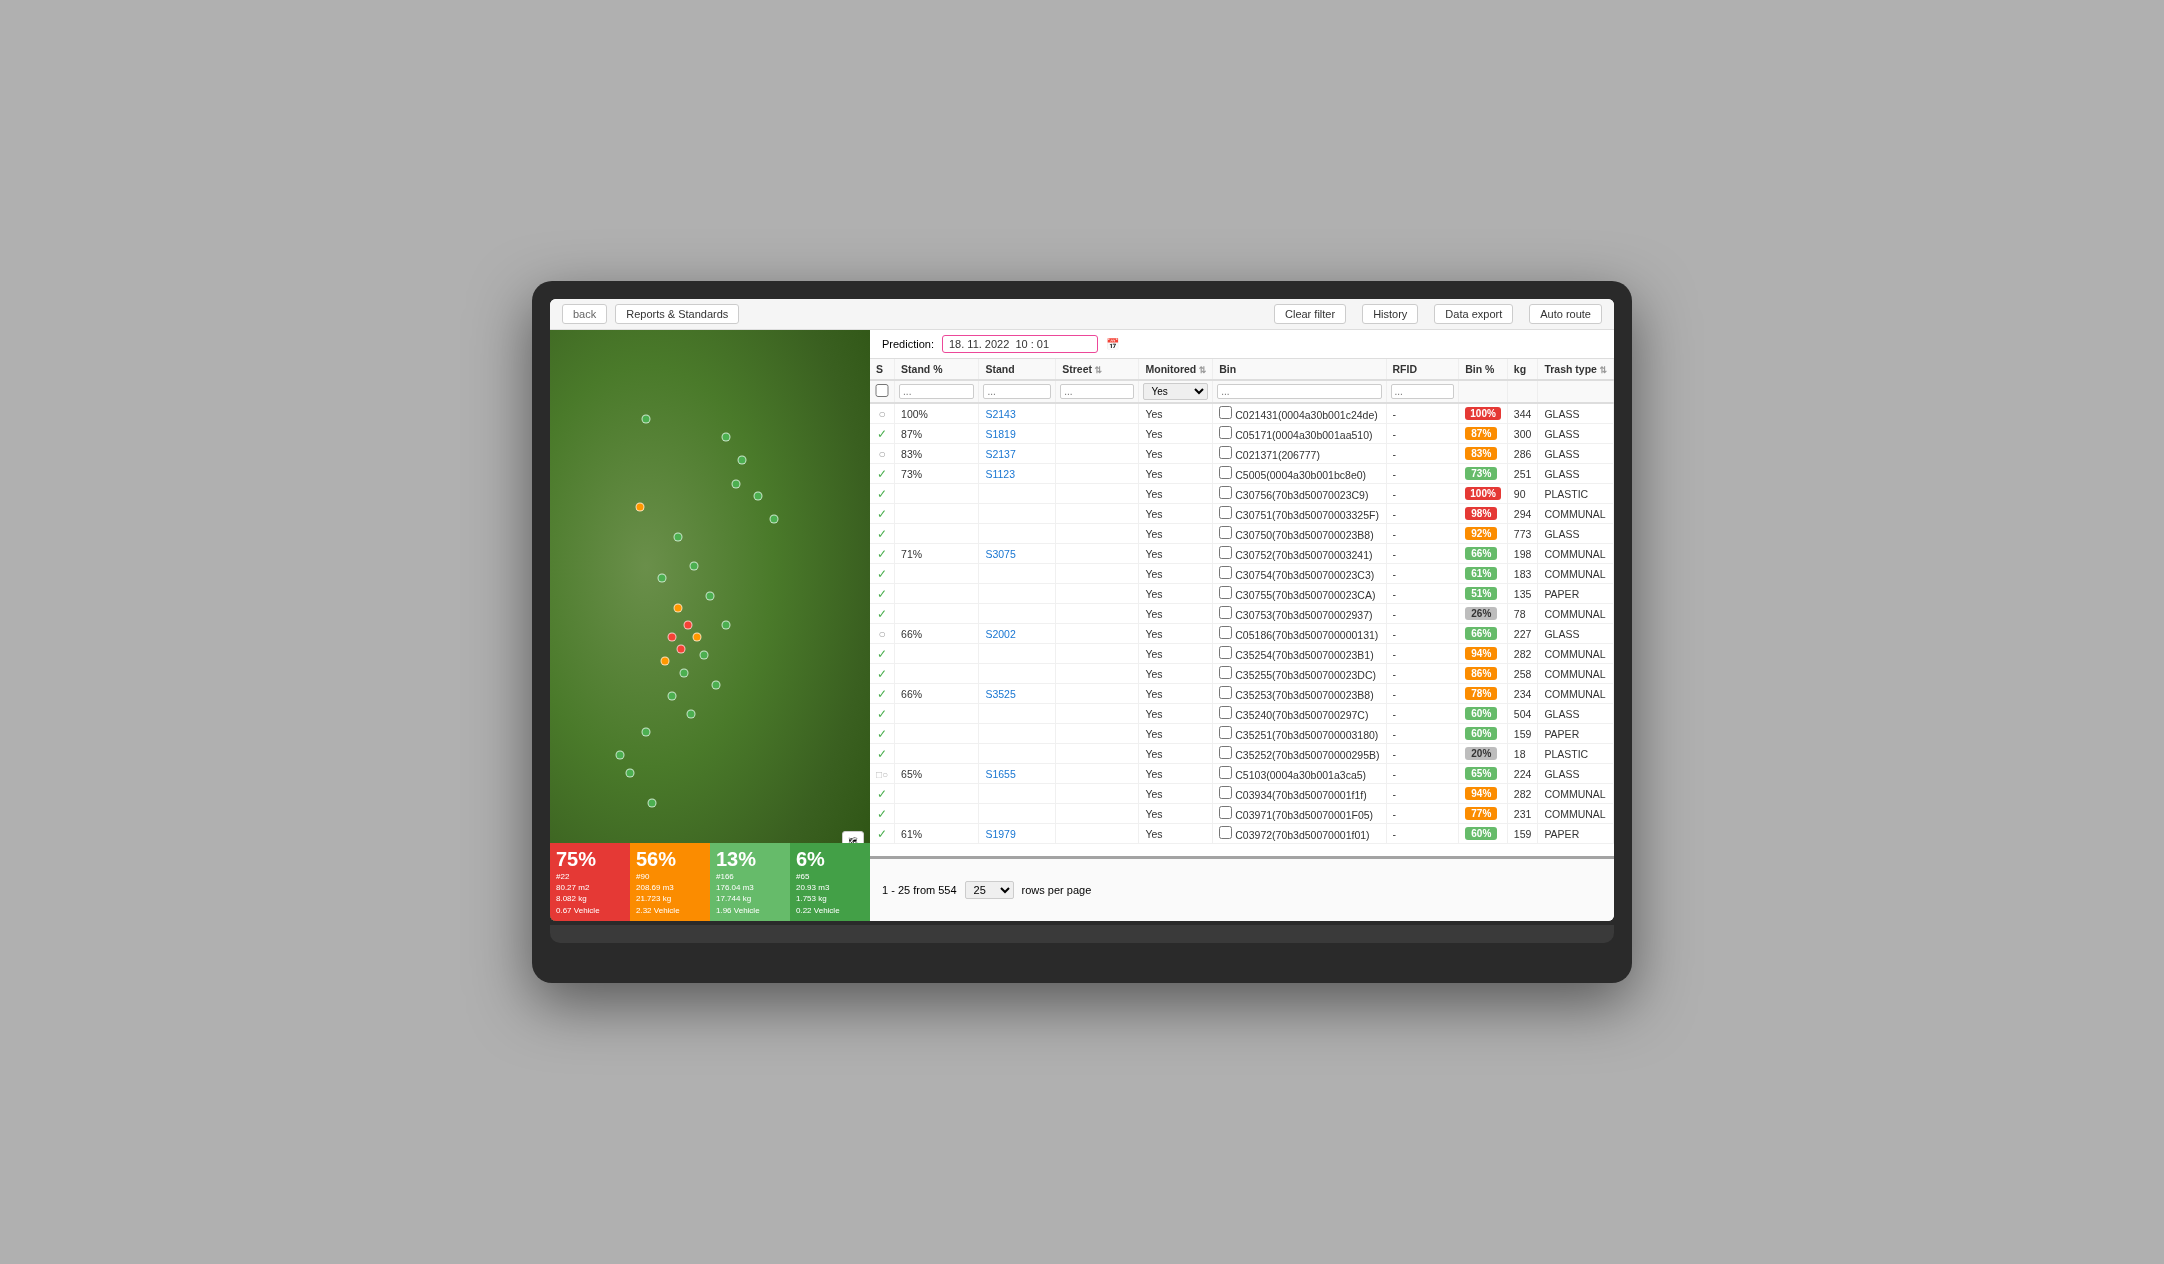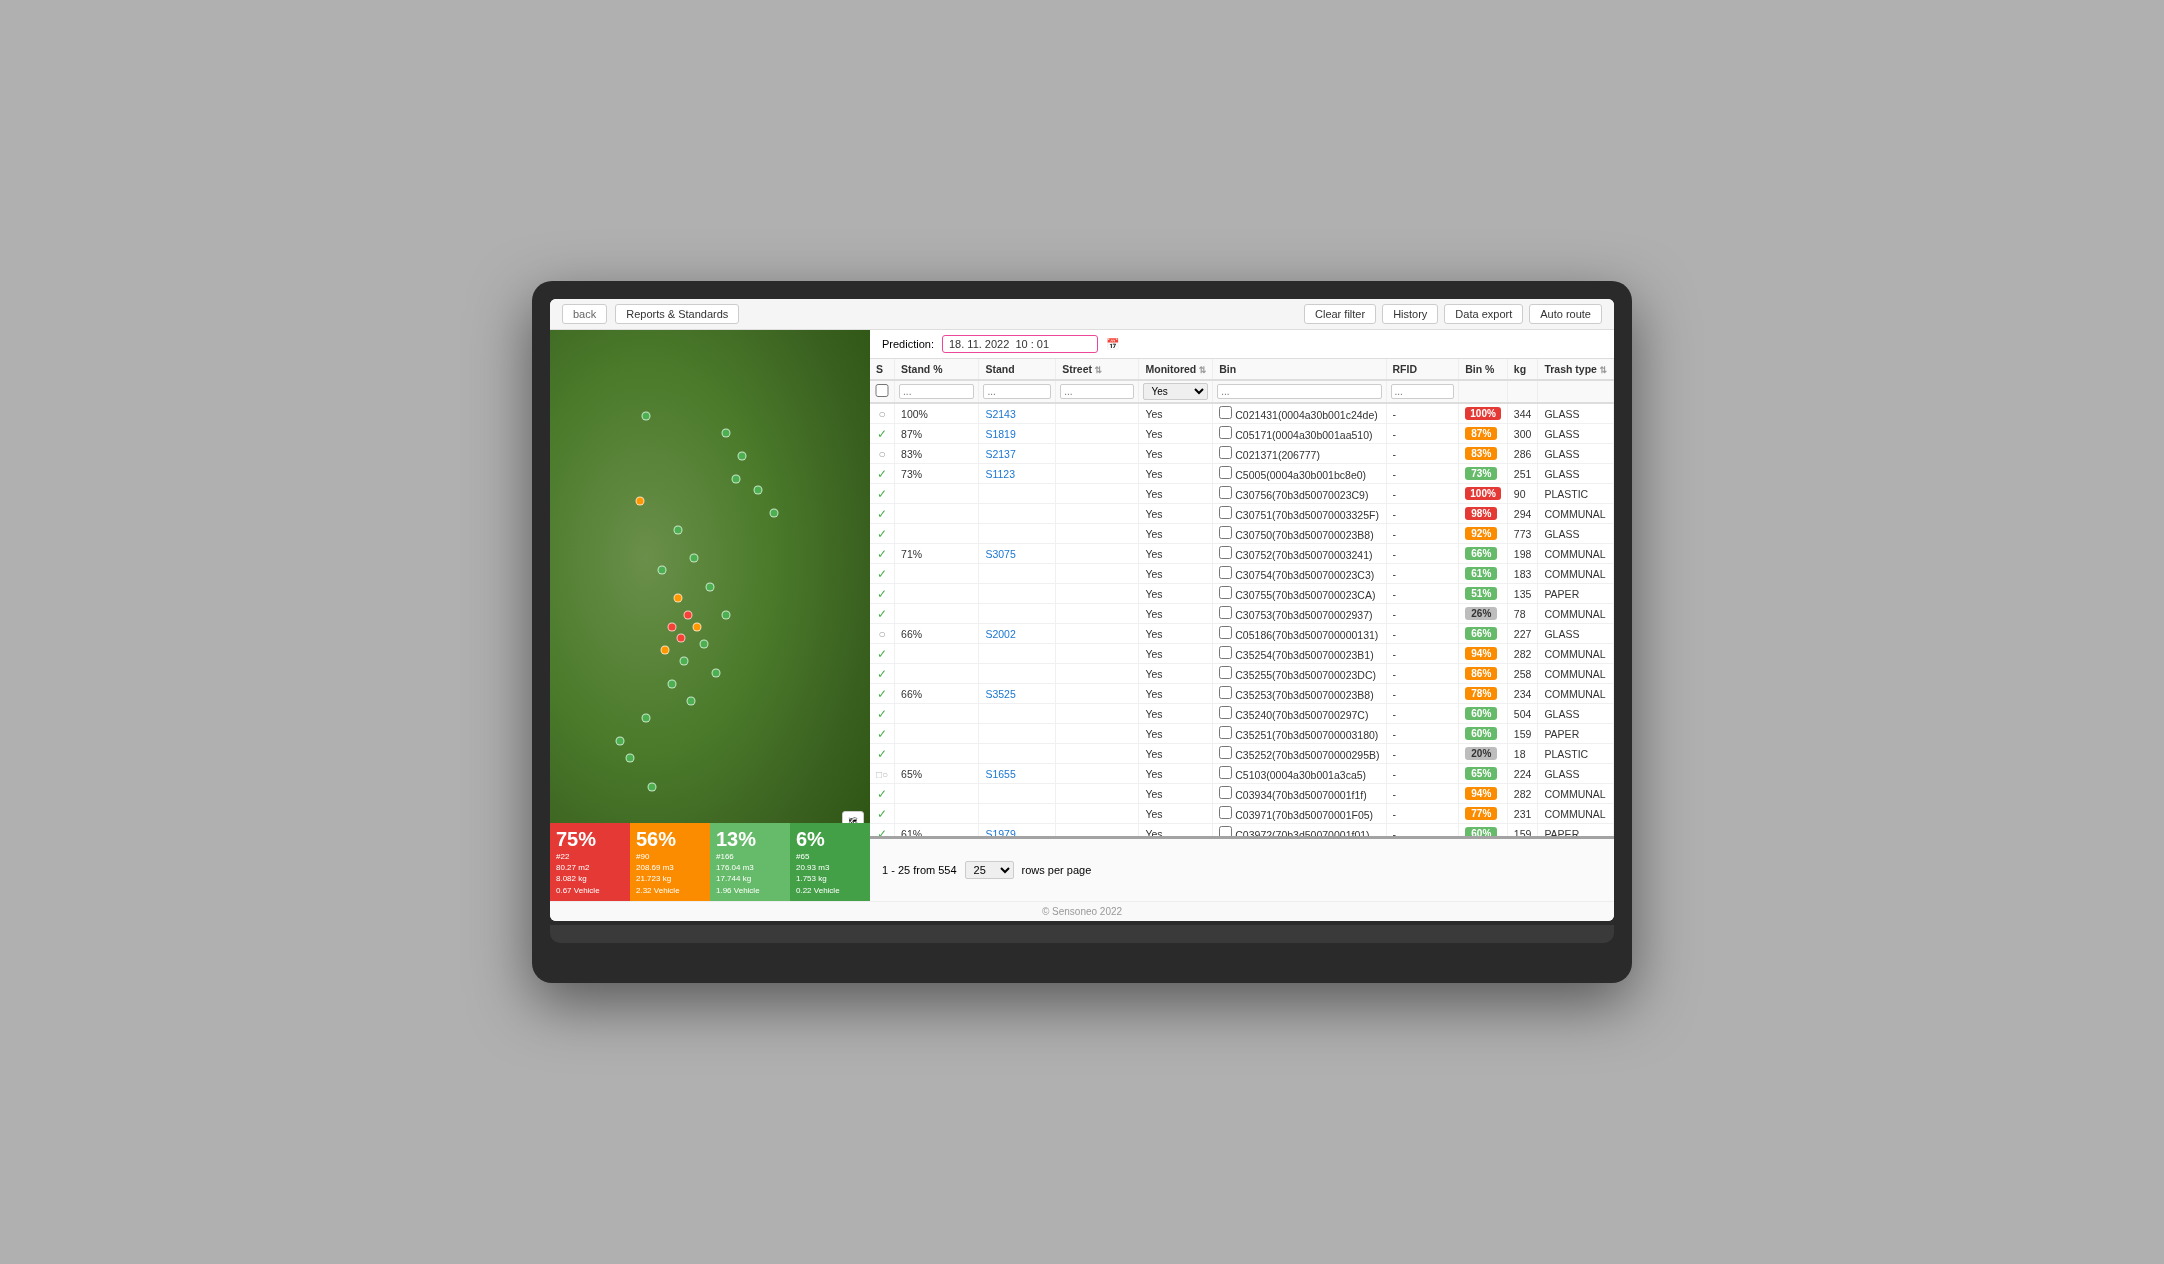--- a/index.html
+++ b/index.html
@@ -80,21 +80,21 @@
       cursor: pointer;
       font-size: 11px;
       color: #333;
     }
     .btn-back {
       color: #666;
     }
     .toolbar-right {
       margin-left: auto;
       display: flex;
-      gap: 6px;
+      gap: 16px;
     }
 
     
     .main-content {
       display: flex;
       flex: 1;
       overflow: hidden;
     }
 
     
@@ -703,20 +703,17 @@
             <span>1 - 25 from 554</span>
             <select>
               <option>25</option><option>50</option><option>100</option>
             </select>
             <span>rows per page</span>
           </div>
 
         </div>
       </div>
 
-      <div class="footer">
-        <span>© Sensoneo 2022</span>
-      </div>
 
     </div>
   </div>
   <div class="laptop-base"></div>
 </div>
 
 </body></html>

